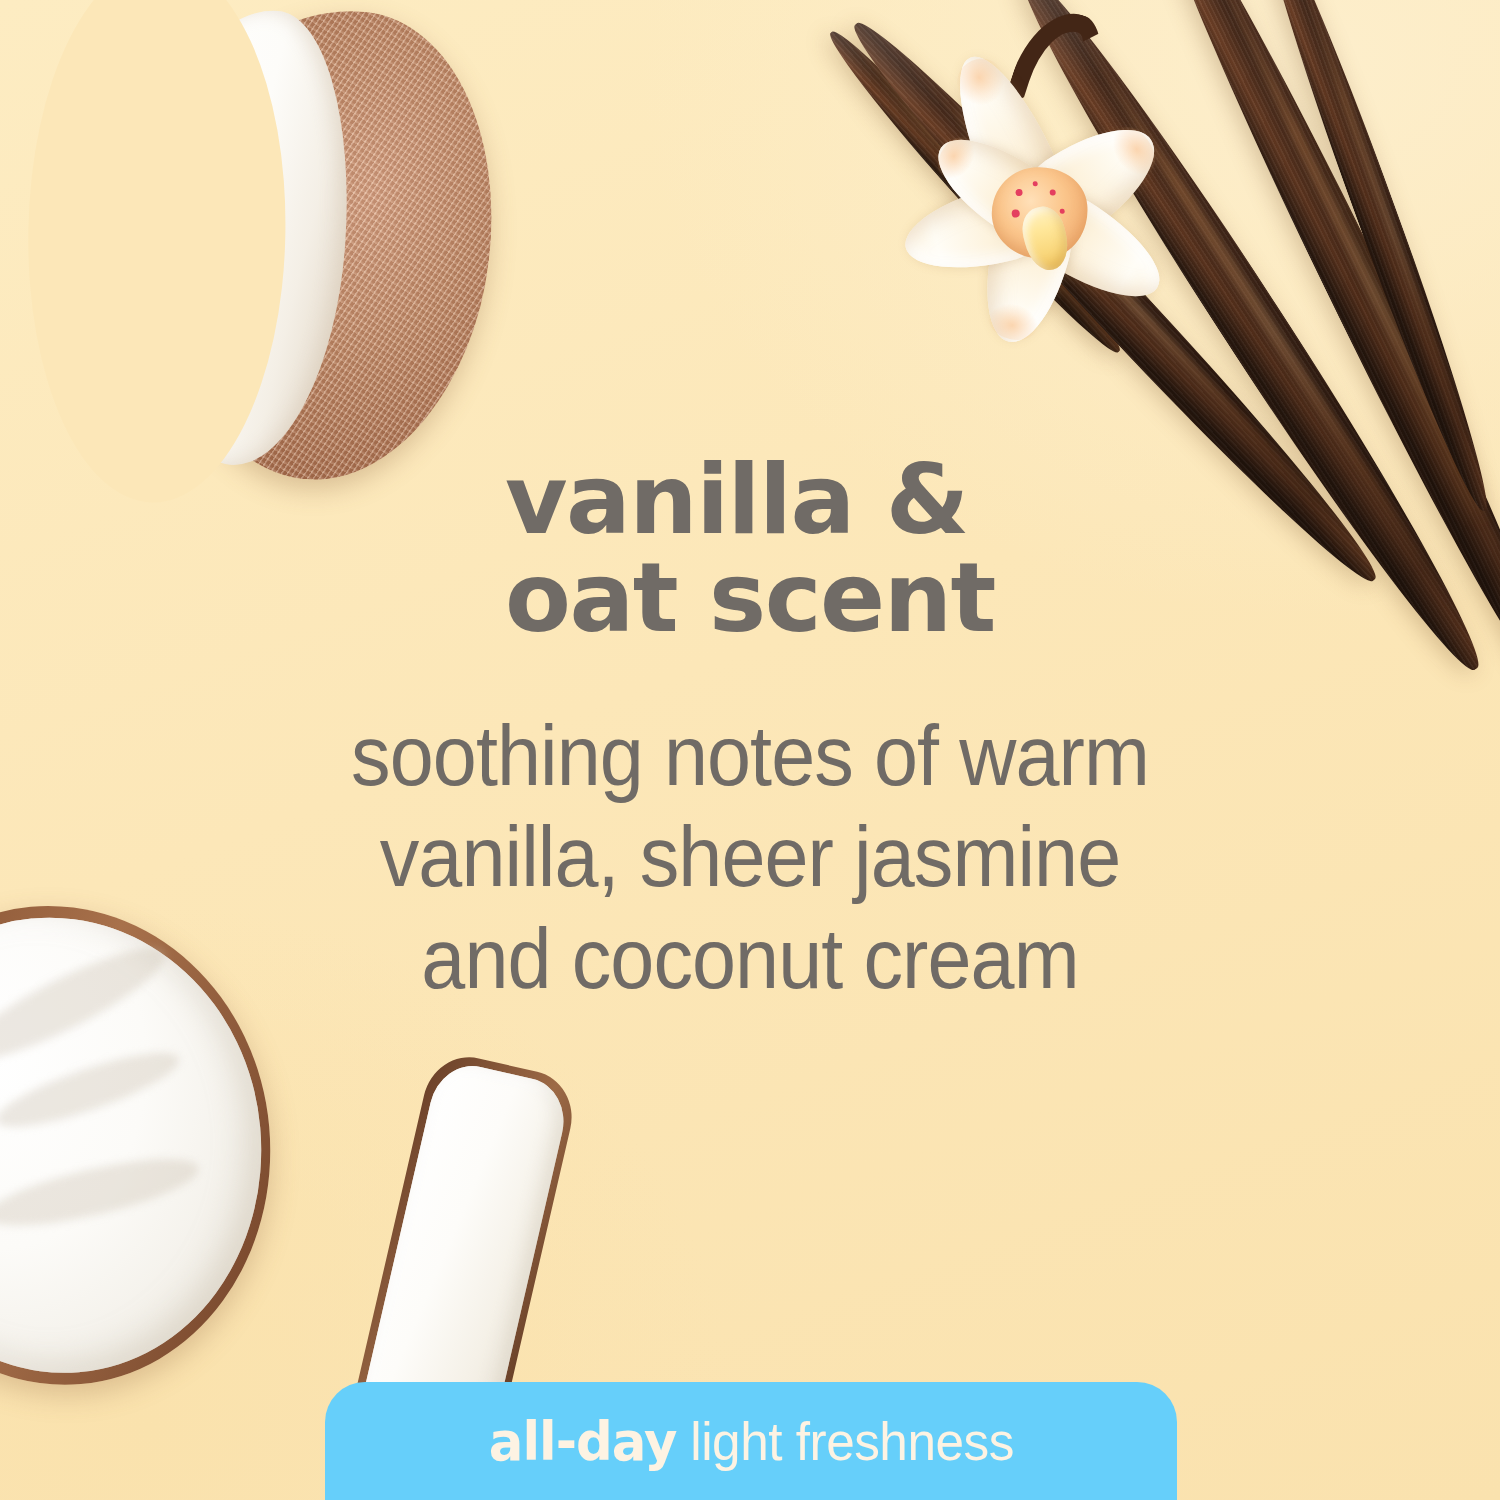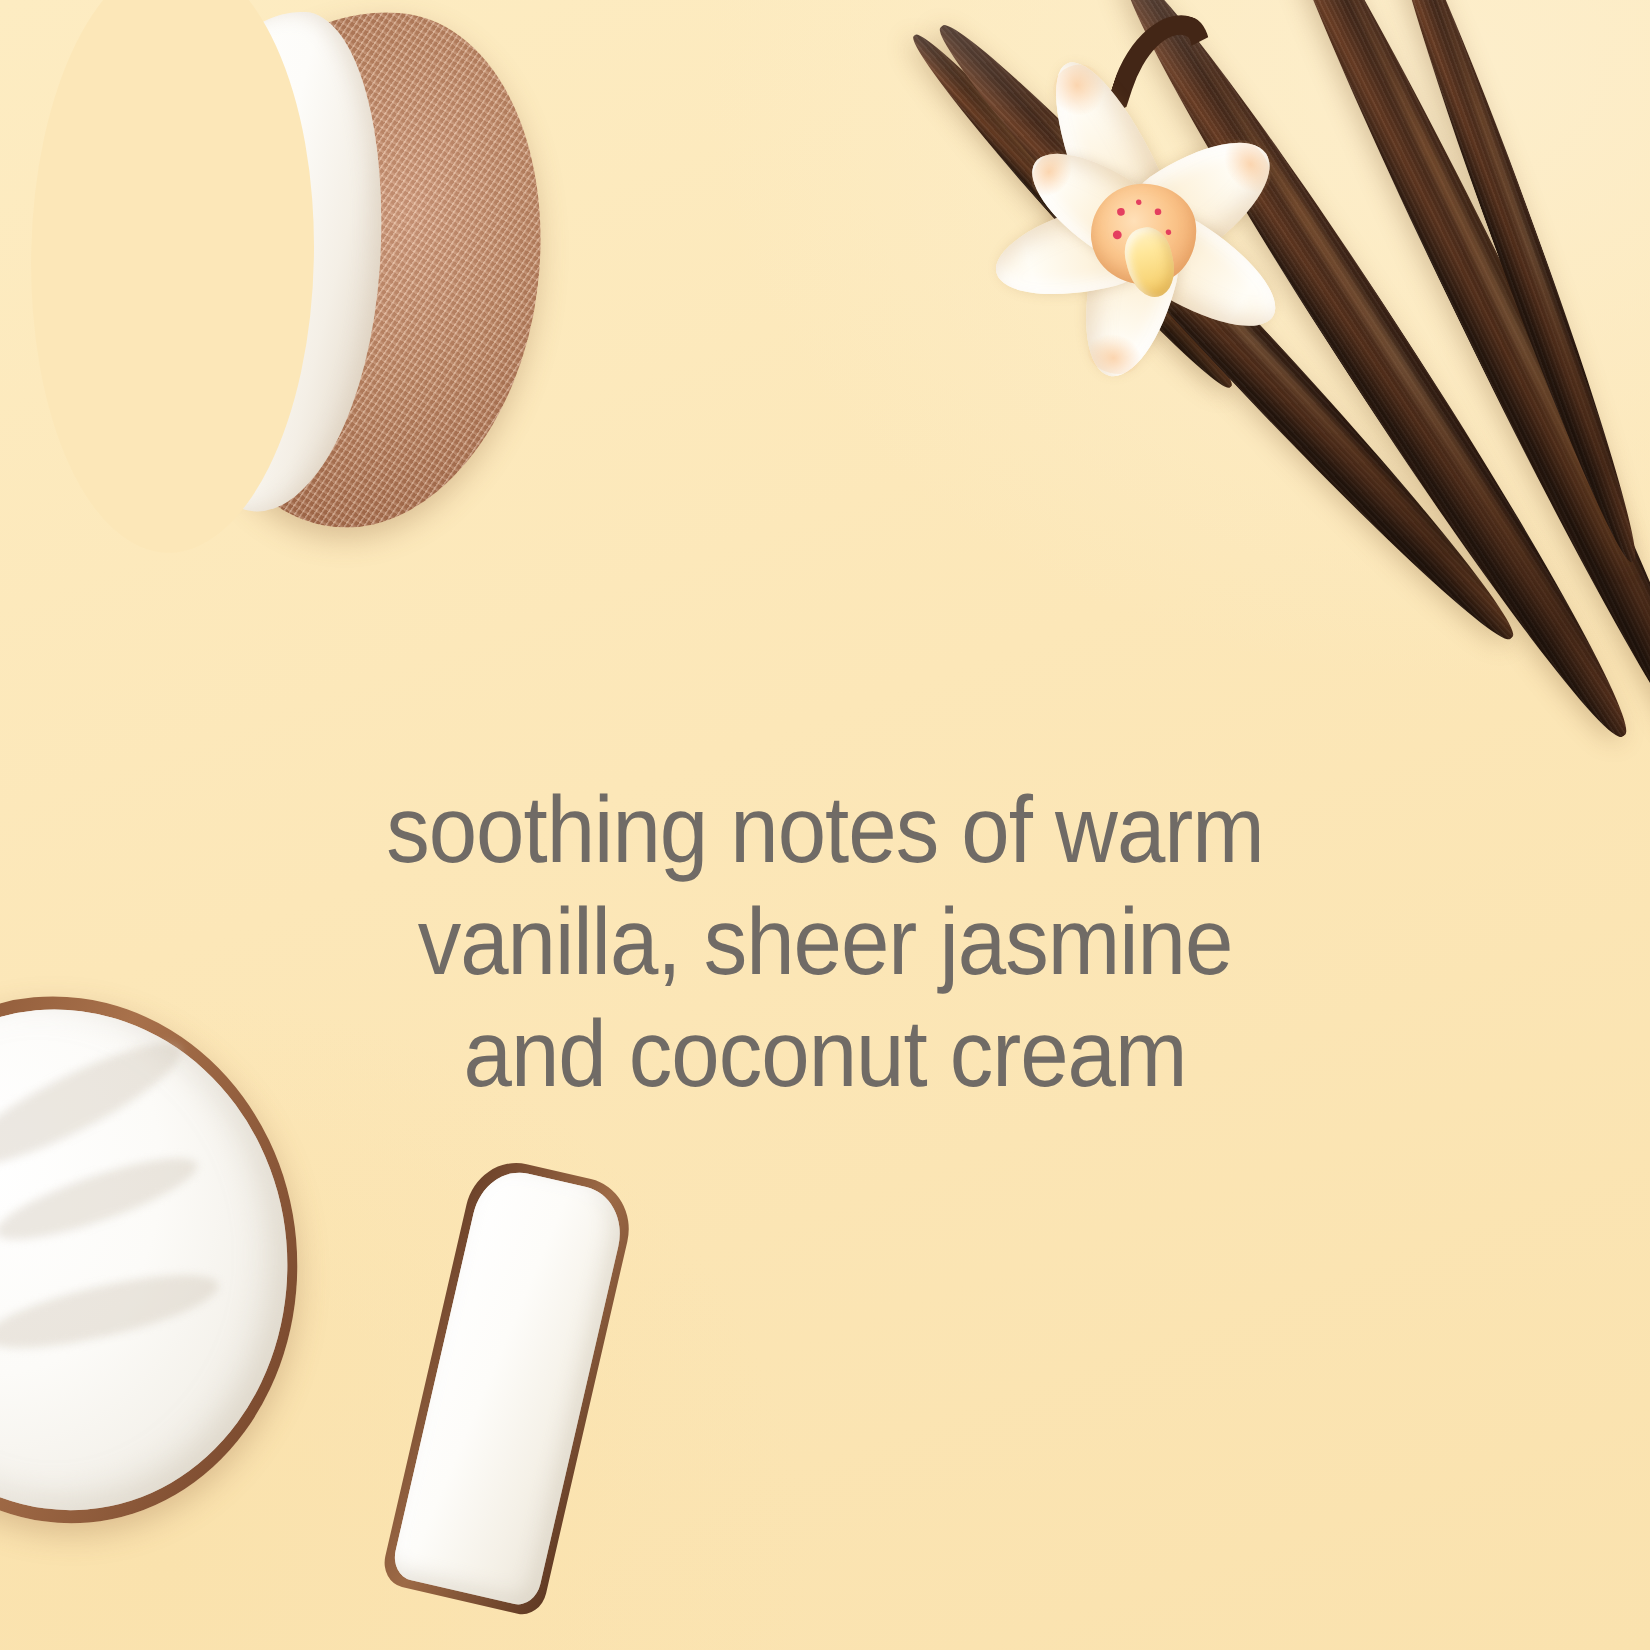--- a/index.html
+++ b/index.html
@@ -406,19 +406,24 @@
       <span class="crease cr2"></span>
       <span class="crease cr3"></span>
     </div>
   </div>
 
   <div class="coco-strip">
     <div class="edge"></div>
     <div class="face"></div>
   </div>
 
+  <div class="headline">vanilla &amp;
+oat scent</div>
 
   <div class="subcopy">soothing notes of warm
 vanilla, sheer jasmine
 and coconut cream</div>
 
+  <div class="banner">
+    <div class="banner-text"><span class="banner-strong">all-day</span><span class="banner-light"> light freshness</span></div>
+  </div>
 
 </div>
 
 </body></html>

